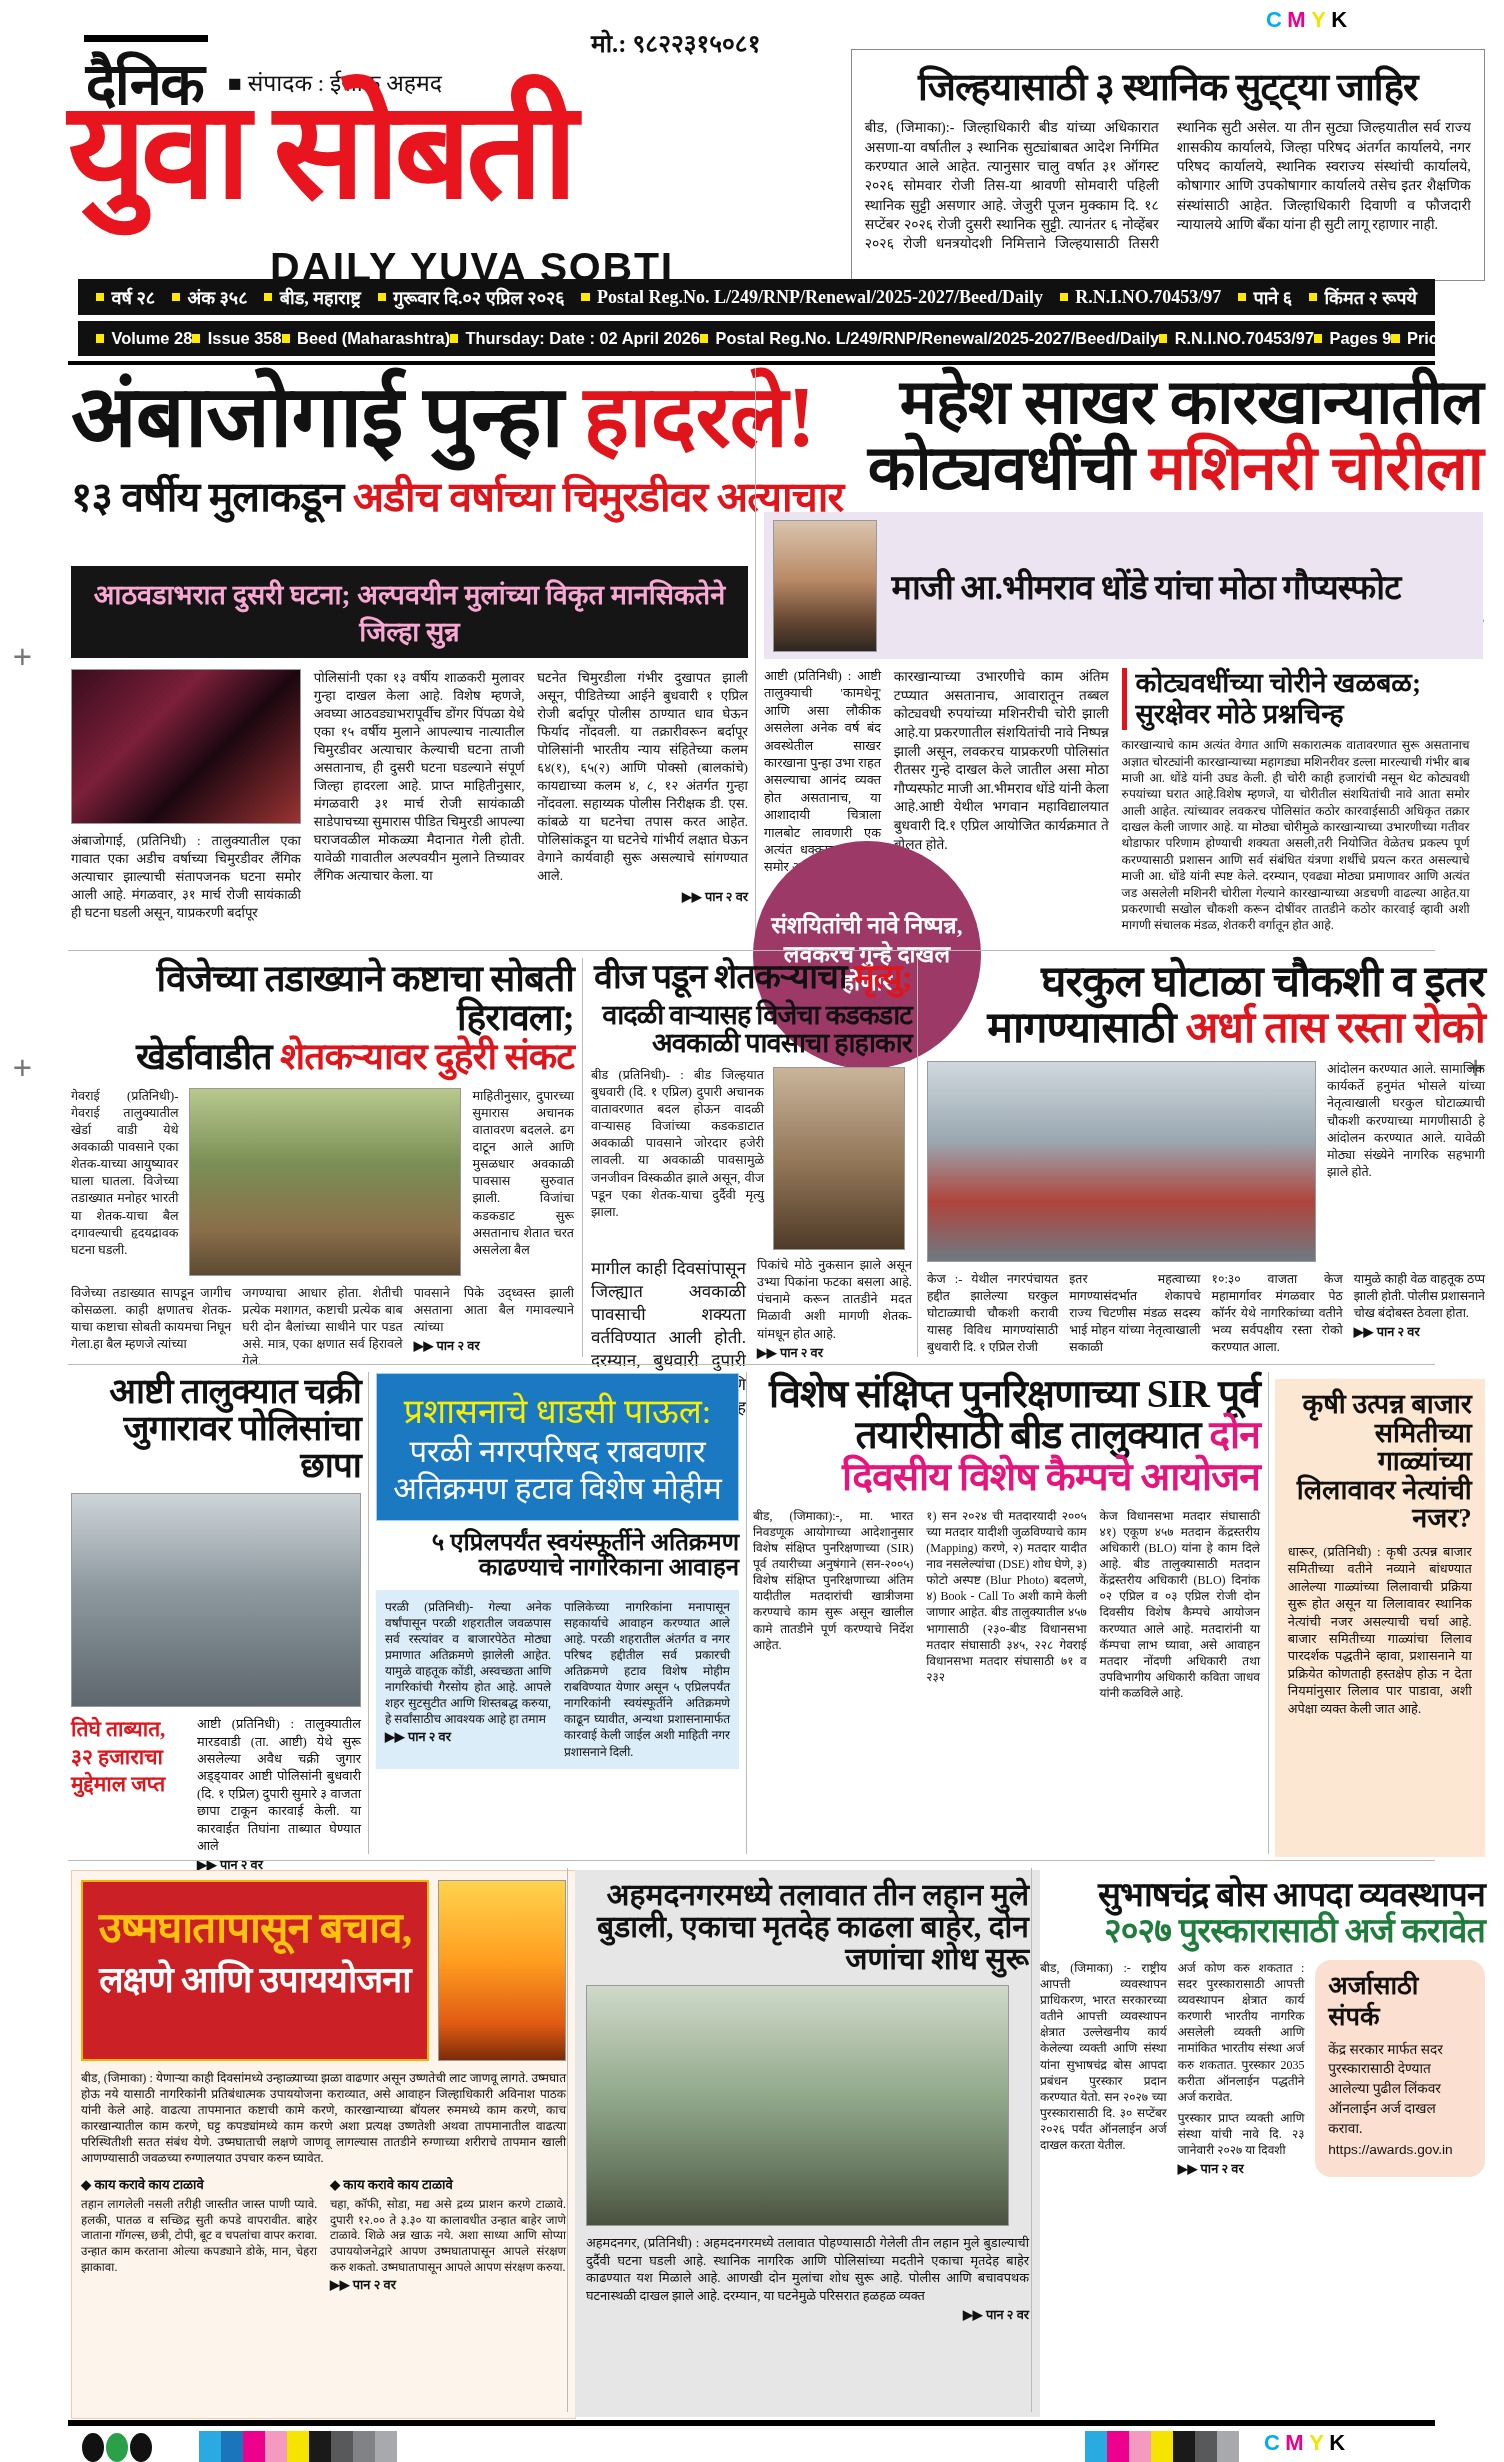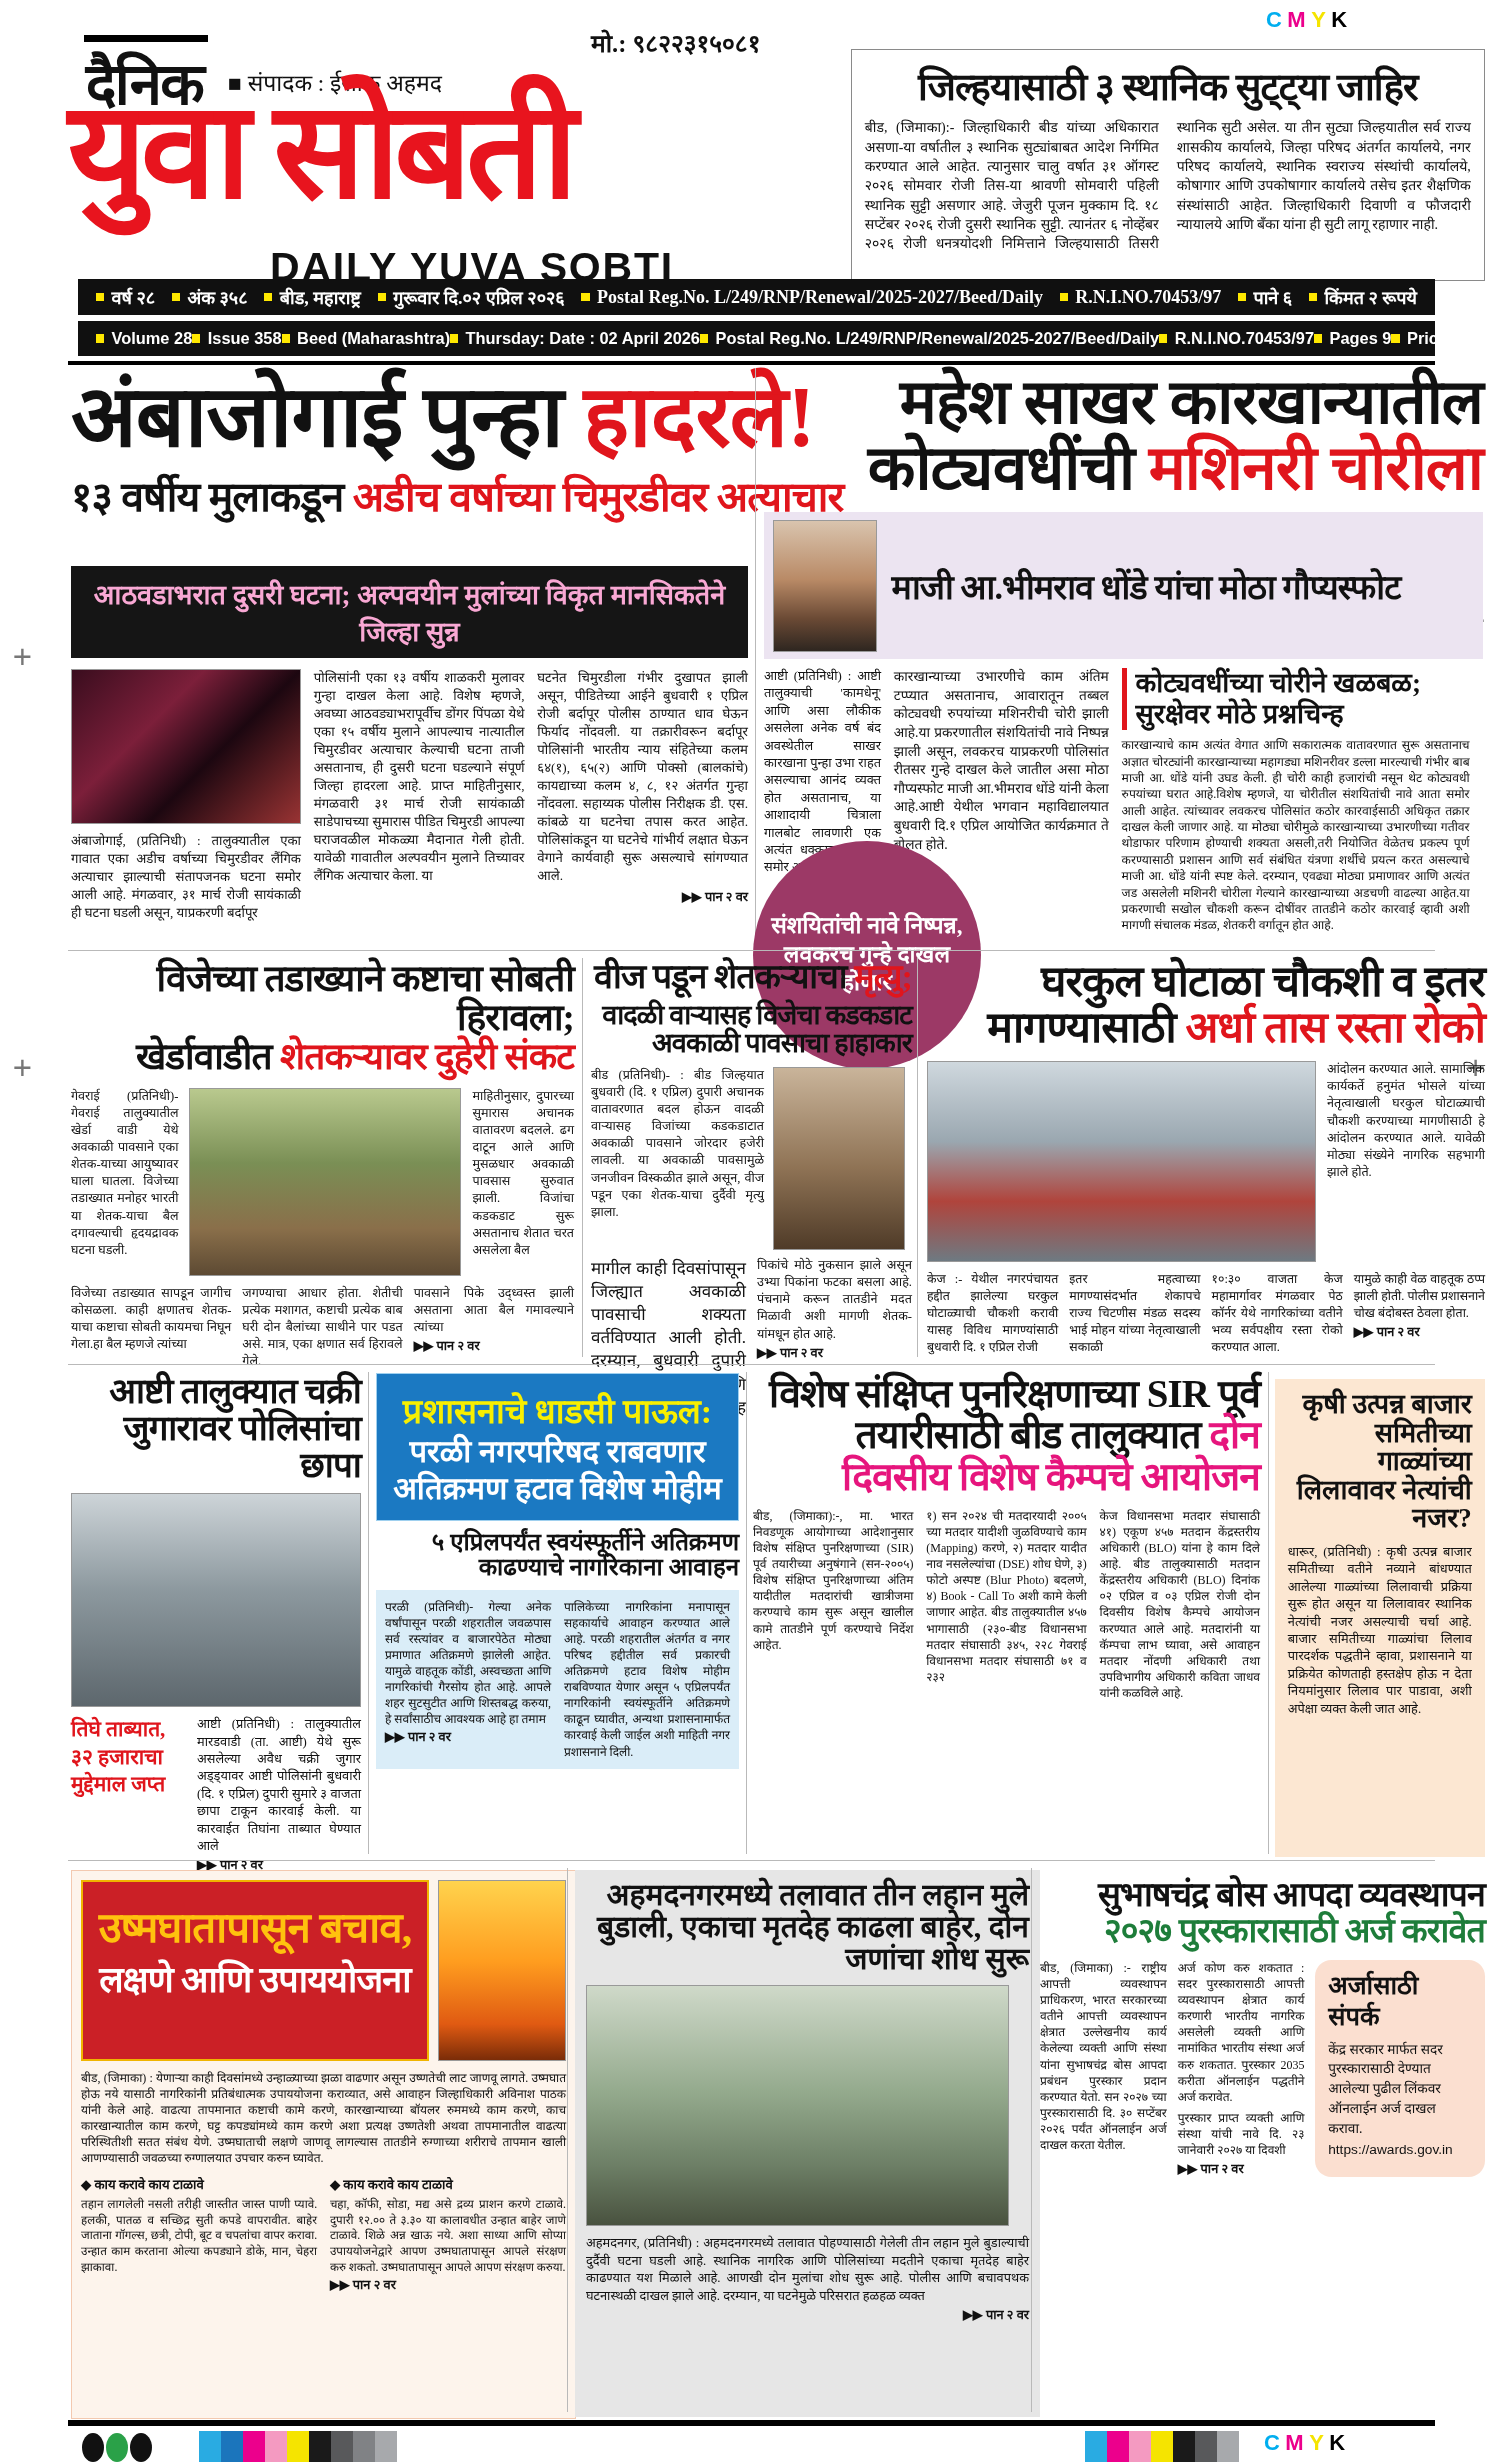--- a/index.html
+++ b/index.html
@@ -44,21 +44,21 @@
   .ph-animal{background:linear-gradient(180deg,#c9b49a 0%,#8f7355 55%,#4f3b28 100%);}
   .ph-protest{background:linear-gradient(180deg,#cfd8de 0%,#9aa7b0 40%,#b0443c 70%,#6e7a82 100%);}
   .ph-police{background:linear-gradient(180deg,#cdd4d8 0%,#8d999f 45%,#5d676d 100%);}
   .ph-heat{background:linear-gradient(180deg,#ffd34d 0%,#ff9d1f 45%,#e05a12 80%,#7a2c08 100%);}
   .ph-pond{background:linear-gradient(180deg,#cfd9c9 0%,#93a98c 45%,#6d7f66 75%,#49523f 100%);}
   
   .circle{position:absolute;border-radius:50%;background:#9c3966;color:#fff;display:flex;align-items:center;
           justify-content:center;text-align:center;font-weight:bold;font-size:23px;line-height:1.25;padding:16.4px;}
   .boxhead{font-size:27px;font-weight:bold;line-height:1.15;border-left:5.5px solid #e0151c;padding-left:9px;margin-bottom:7.3px;}
   
-  .bluebox{background:#1b79c2;border:1.8px solid #9fd0ef;color:#fff;text-align:center;font-weight:bold;padding:12.8px 7.3px;}
+  .bluebox{background:#1b79c2;border:1.8px solid #9fd0ef;color:#fff;text-align:center;font-weight:normal;padding:12.8px 7.3px;}
   .bluebox .y{color:#f8ef00;font-size:34px;display:block;}
   .bluebox .w{font-size:31px;display:block;line-height:1.2;}
   
   .peach{background:#fce7d2;padding:11px 12.8px;}
   .pinkbox{background:#fbdfd0;border-radius:16.4px;padding:11px 12.8px;}
   
   .redbox{background:#cb2026;border:2.7px solid #f0b400;padding:14.6px 11px;text-align:center;font-weight:bold;}
   .redbox .y{color:#ffc20e;font-size:42px;display:block;letter-spacing:-0.9px;}
   .redbox .w{color:#fff;font-size:36px;display:block;letter-spacing:-0.9px;}
   .graypanel{background:#e6e6e6;padding:9px 11px;}

